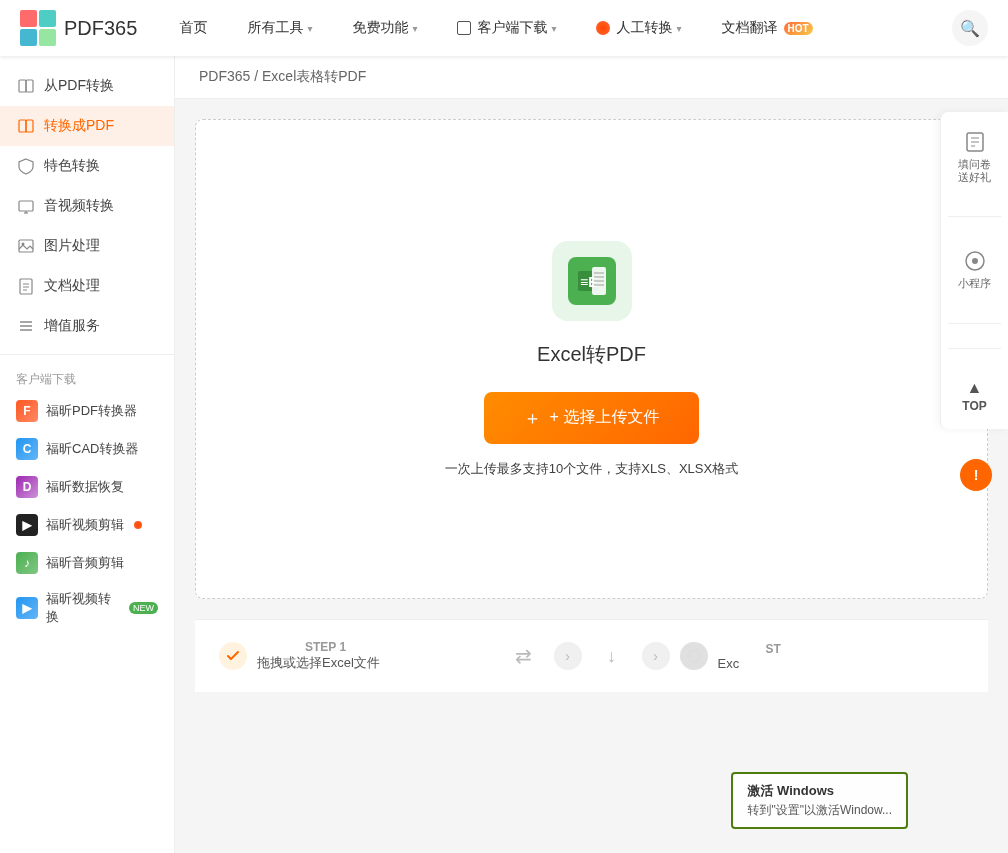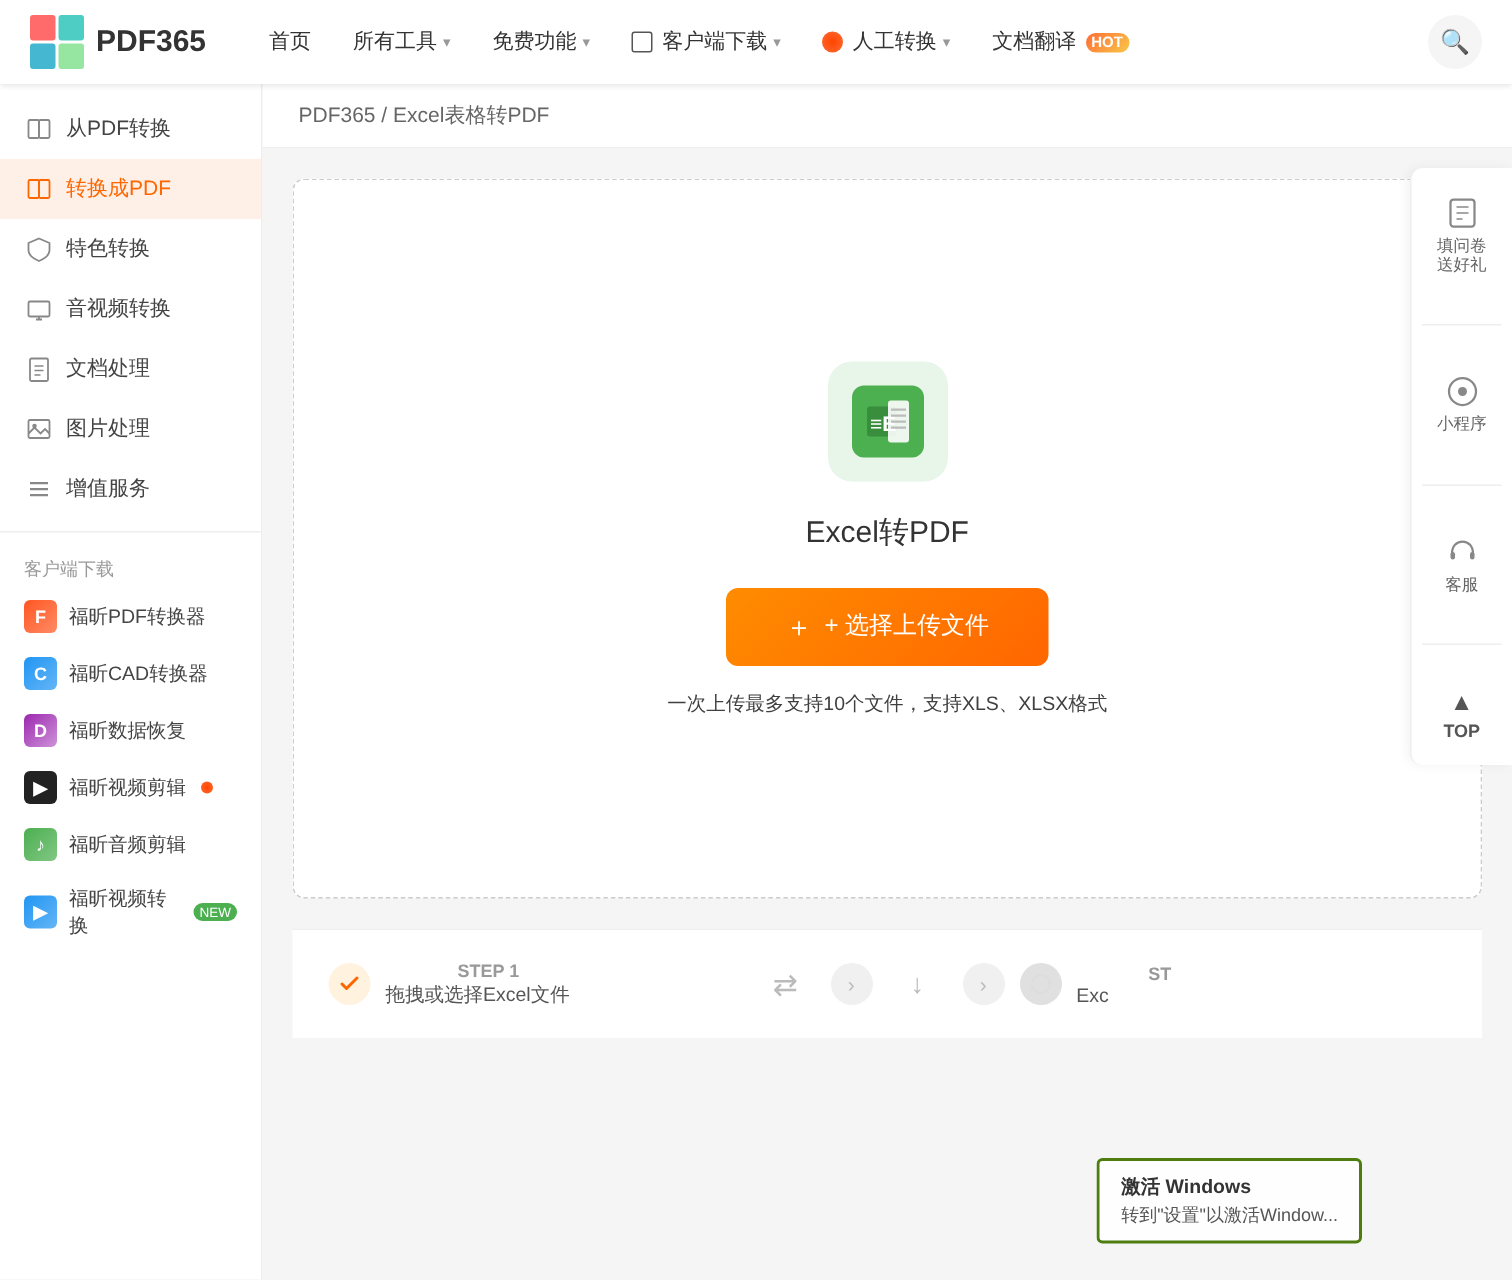--- a/index.html
+++ b/index.html
@@ -27,26 +27,26 @@
       display: grid;
       grid-template-columns: 1fr 1fr;
       grid-template-rows: 1fr 1fr;
       gap: 2px;
       margin-right: 8px;
     }
     .logo-icon span:nth-child(1) { background: #ff6b6b; border-radius: 2px; }
     .logo-icon span:nth-child(2) { background: #4ecdc4; border-radius: 2px; }
     .logo-icon span:nth-child(3) { background: #45b7d1; border-radius: 2px; }
     .logo-icon span:nth-child(4) { background: #96e6a1; border-radius: 2px; }
-    .logo-text { font-size: 20px; font-weight: bold; color: #333; }
+    .logo-text { font-size: 20px; font-weight: normal; color: #333; }
     .nav-menu {
       display: flex;
       align-items: center;
       flex: 1;
-      gap: 4px;
+      gap: 16px;
     }
     .nav-item {
       padding: 6px 12px;
       font-size: 14px;
       color: #333;
       cursor: pointer;
       display: flex;
       align-items: center;
       gap: 4px;
       border-radius: 4px;
@@ -449,37 +449,37 @@
             <rect x="2" y="4" width="14" height="10" rx="1" fill="none" stroke="#888" stroke-width="1.2"></rect>
             <line x1="7" y1="16" x2="11" y2="16" stroke="#888" stroke-width="1.2"></line>
             <line x1="9" y1="14" x2="9" y2="16" stroke="#888" stroke-width="1.2"></line>
           </svg>
       </div>
       <span>音视频转换</span>
     </div>
     <div class="sidebar-item">
       <div class="sidebar-icon">
         <svg width="18" height="18" viewBox="0 0 18 18">
+            <rect x="2" y="3" width="14" height="12" rx="1" fill="none" stroke="#888" stroke-width="1.2"></rect>
+            <circle cx="6" cy="7" r="1.5" fill="#888"></circle>
+            <path d="M2 12 L6 8 L10 12 L13 9 L16 12" fill="none" stroke="#888" stroke-width="1.2"></path>
+          </svg>
+      </div>
+      <span>图片处理</span>
+    </div>
+    <div class="sidebar-item">
+      <div class="sidebar-icon">
+        <svg width="18" height="18" viewBox="0 0 18 18">
             <rect x="3" y="2" width="12" height="15" rx="1" fill="none" stroke="#888" stroke-width="1.2"></rect>
             <line x1="6" y1="7" x2="12" y2="7" stroke="#888" stroke-width="1"></line>
             <line x1="6" y1="10" x2="12" y2="10" stroke="#888" stroke-width="1"></line>
             <line x1="6" y1="13" x2="10" y2="13" stroke="#888" stroke-width="1"></line>
           </svg>
       </div>
       <span>文档处理</span>
-    </div>
-    <div class="sidebar-item">
-      <div class="sidebar-icon">
-        <svg width="18" height="18" viewBox="0 0 18 18">
-            <rect x="2" y="3" width="14" height="12" rx="1" fill="none" stroke="#888" stroke-width="1.2"></rect>
-            <circle cx="6" cy="7" r="1.5" fill="#888"></circle>
-            <path d="M2 12 L6 8 L10 12 L13 9 L16 12" fill="none" stroke="#888" stroke-width="1.2"></path>
-          </svg>
-      </div>
-      <span>图片处理</span>
     </div>
     <div class="sidebar-item">
       <div class="sidebar-icon">
         <svg width="18" height="18" viewBox="0 0 18 18">
             <line x1="3" y1="5" x2="15" y2="5" stroke="#888" stroke-width="1.5"></line>
             <line x1="3" y1="9" x2="15" y2="9" stroke="#888" stroke-width="1.5"></line>
             <line x1="3" y1="13" x2="15" y2="13" stroke="#888" stroke-width="1.5"></line>
           </svg>
       </div>
       <span>增值服务</span>
@@ -601,30 +601,20 @@
       <div class="right-panel-item">
         <div class="right-panel-icon">
           <svg width="22" height="22" viewBox="0 0 22 22">
               <circle cx="11" cy="11" r="9" fill="none" stroke="#888" stroke-width="1.5"></circle>
               <circle cx="11" cy="11" r="3" fill="#888"></circle>
             </svg>
         </div>
         <div class="right-panel-label">小程序</div>
       </div>
       <div class="right-panel-divider"></div>
-      <div class="right-panel-item">
-        <div class="right-panel-icon">
-          <svg width="22" height="22" viewBox="0 0 22 22">
-              <path d="M4 12 C4 7 7 4 11 4 C15 4 18 7 18 12" fill="none" stroke="#888" stroke-width="1.5"></path>
-              <rect x="3" y="11" width="3" height="5" rx="1.5" fill="#888"></rect>
-              <rect x="16" y="11" width="3" height="5" rx="1.5" fill="#888"></rect>
-            </svg>
-        </div>
-        <div class="right-panel-label">客服</div>
-      </div>
       <div class="right-panel-divider"></div>
       <div class="top-btn">
         <span class="top-btn-arrow">▲</span>
         <span class="top-btn-label">TOP</span>
       </div>
     </div>
 
     <div class="activate-watermark">
       <div class="line1">激活 Windows</div>
       <div class="line2">转到"设置"以激活Window...</div>

